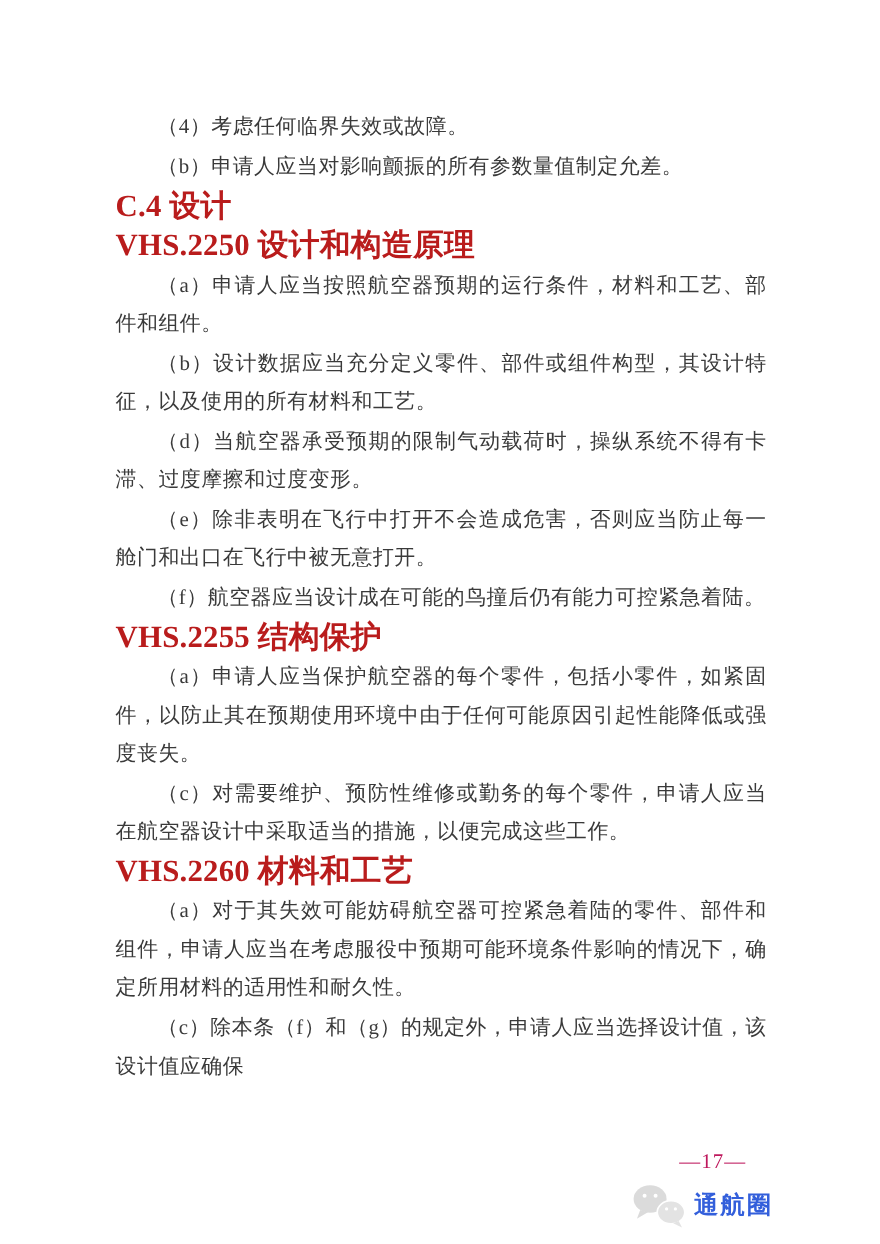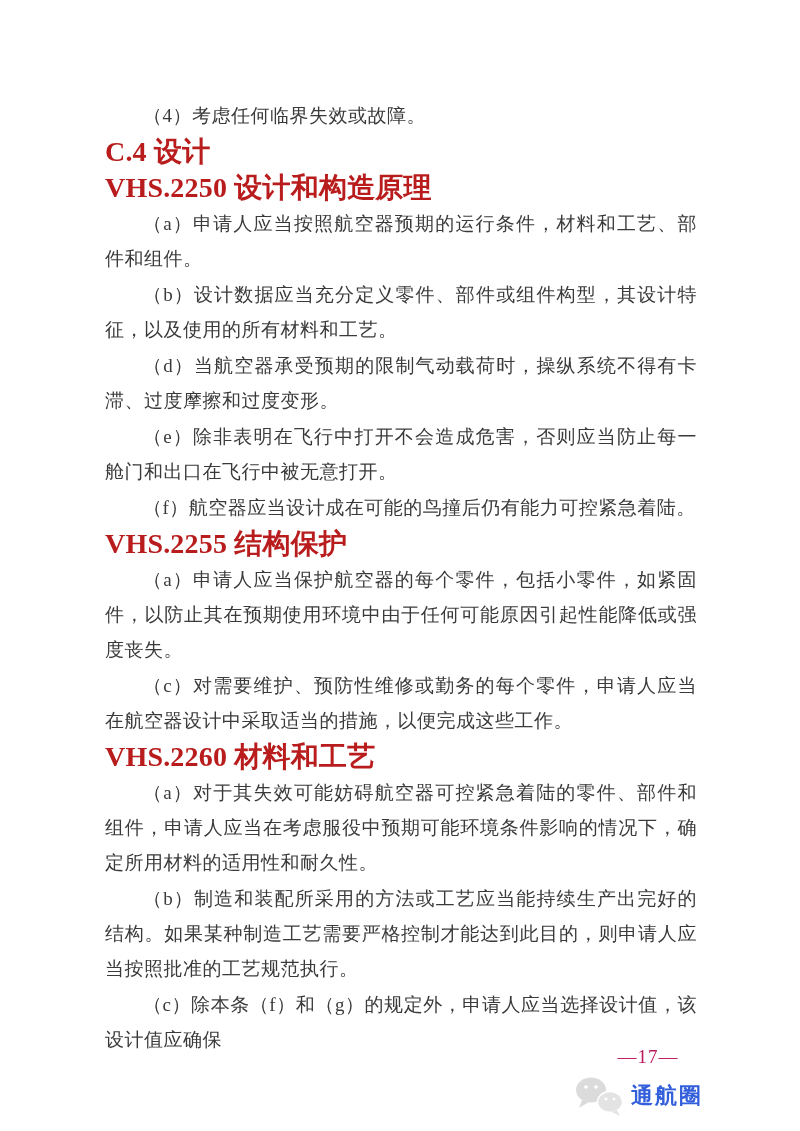--- a/index.html
+++ b/index.html
@@ -67,33 +67,33 @@
     letter-spacing: 2px;
   }
   .wm-icon { display: block; }
 </style>
 </head>
 <body>
 
 <div class="page">
   <div class="content">
     <p class="body">（4）考虑任何临界失效或故障。</p>
+    <p class="body">（b）申请人应当对影响颤振的所有参数量值制定允差。</p>
     <p class="heading">C.4 设计</p>
     <p class="heading">VHS.2250 设计和构造原理</p>
     <p class="body">（a）申请人应当按照航空器预期的运行条件，材料和工艺、部件和组件。</p>
     <p class="body">（b）设计数据应当充分定义零件、部件或组件构型，其设计特征，以及使用的所有材料和工艺。</p>
     <p class="body">（d）当航空器承受预期的限制气动载荷时，操纵系统不得有卡滞、过度摩擦和过度变形。</p>
     <p class="body">（e）除非表明在飞行中打开不会造成危害，否则应当防止每一舱门和出口在飞行中被无意打开。</p>
     <p class="body">（f）航空器应当设计成在可能的鸟撞后仍有能力可控紧急着陆。</p>
     <p class="heading">VHS.2255 结构保护</p>
     <p class="body">（a）申请人应当保护航空器的每个零件，包括小零件，如紧固件，以防止其在预期使用环境中由于任何可能原因引起性能降低或强度丧失。</p>
     <p class="body">（c）对需要维护、预防性维修或勤务的每个零件，申请人应当在航空器设计中采取适当的措施，以便完成这些工作。</p>
     <p class="heading">VHS.2260 材料和工艺</p>
     <p class="body">（a）对于其失效可能妨碍航空器可控紧急着陆的零件、部件和组件，申请人应当在考虑服役中预期可能环境条件影响的情况下，确定所用材料的适用性和耐久性。</p>
-    <p class="body">（b）制造和装配所采用的方法或工艺应当能持续生产出完好的结构。如果某种制造工艺需要严格控制才能达到此目的，则申请人应当按照批准的工艺规范执行。</p>
     <p class="body">（c）除本条（f）和（g）的规定外，申请人应当选择设计值，该设计值应确保</p>
   </div>
 
   <div class="footer-pagenum">—17—</div>
 
   <div class="watermark">
     <svg class="wm-icon" width="54" height="44" viewBox="0 0 54 44" xmlns="http://www.w3.org/2000/svg">
 
       <ellipse cx="18" cy="16" rx="15" ry="12.5" fill="#d8d8d8"></ellipse>
       <polygon points="9,26 6,34 16,28" fill="#d8d8d8"></polygon>

